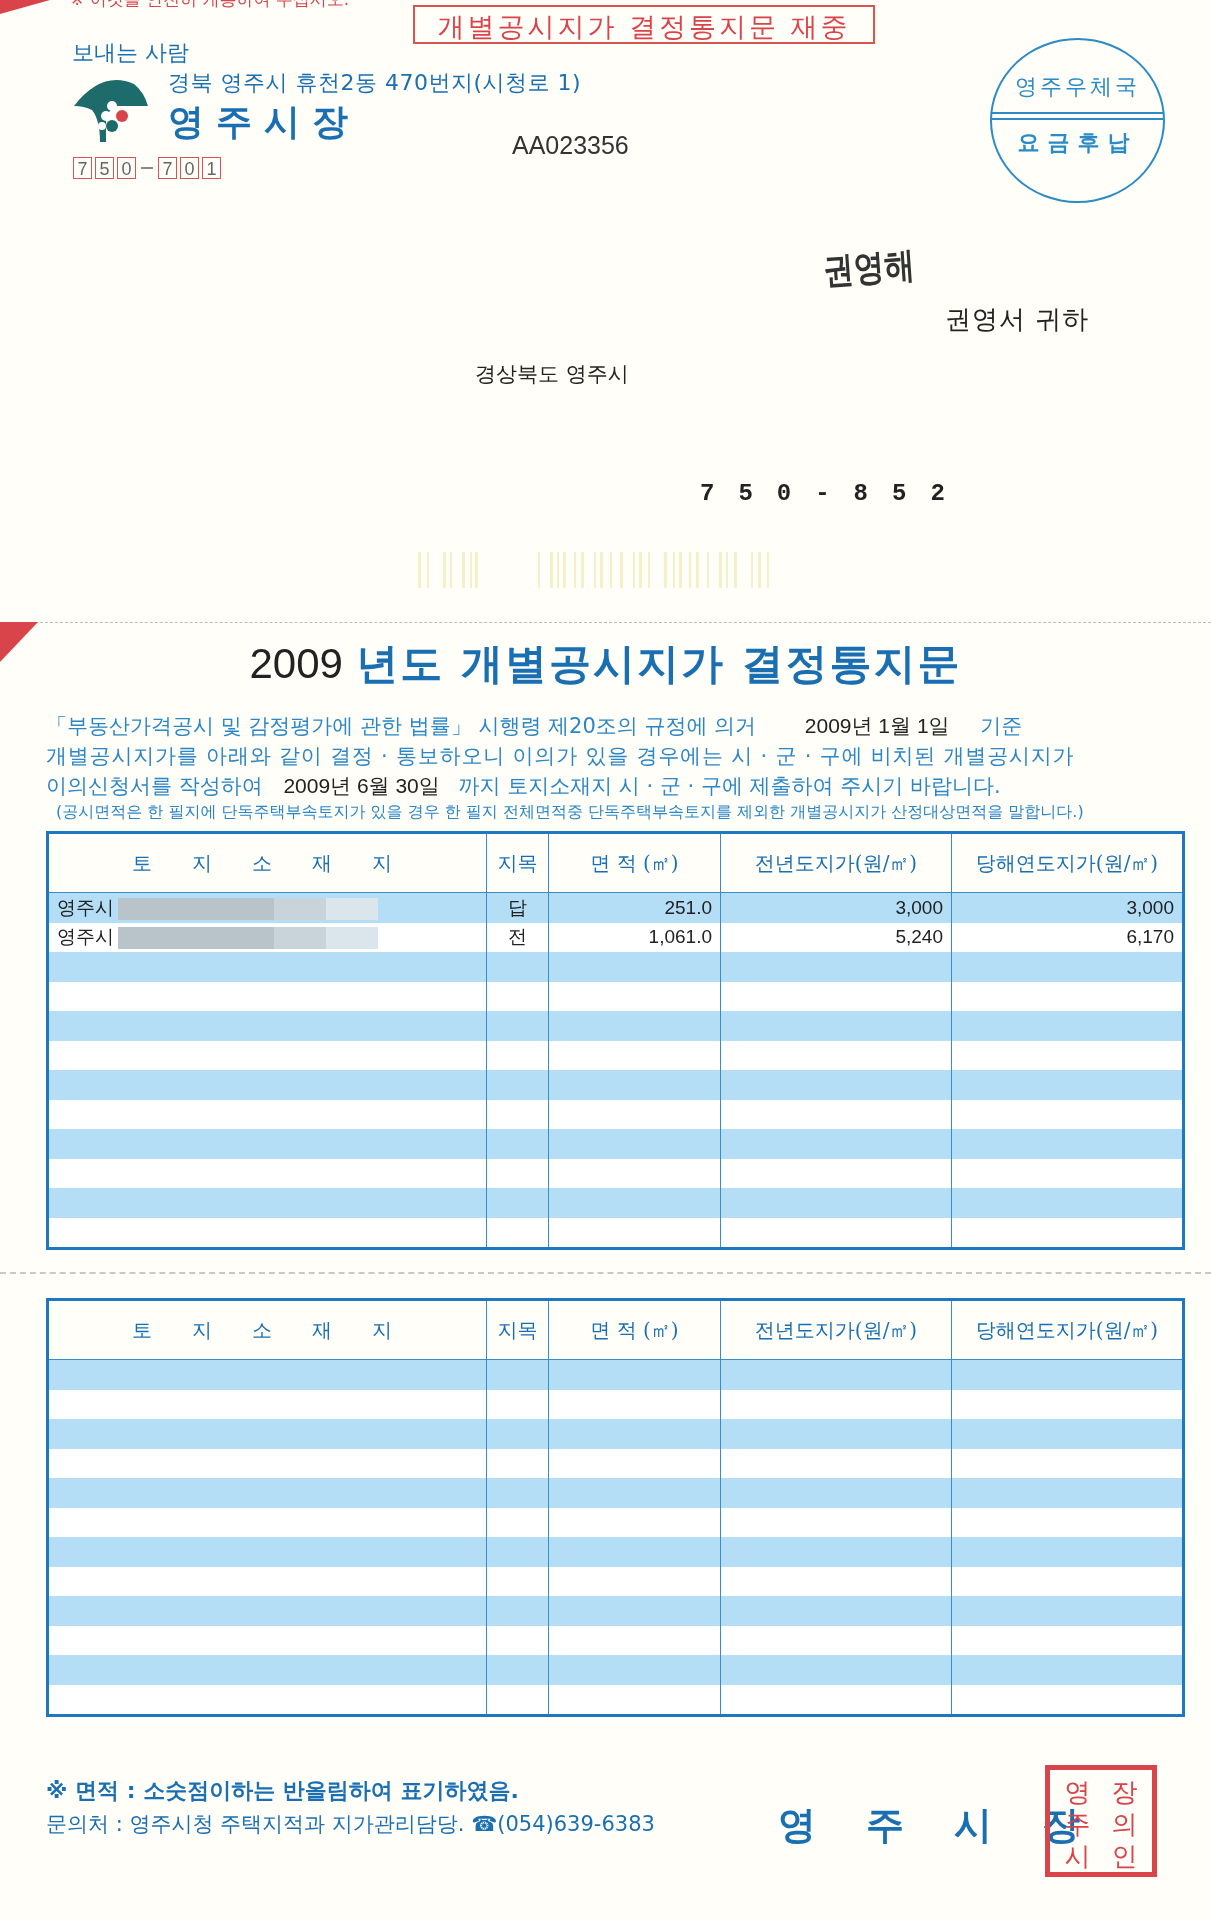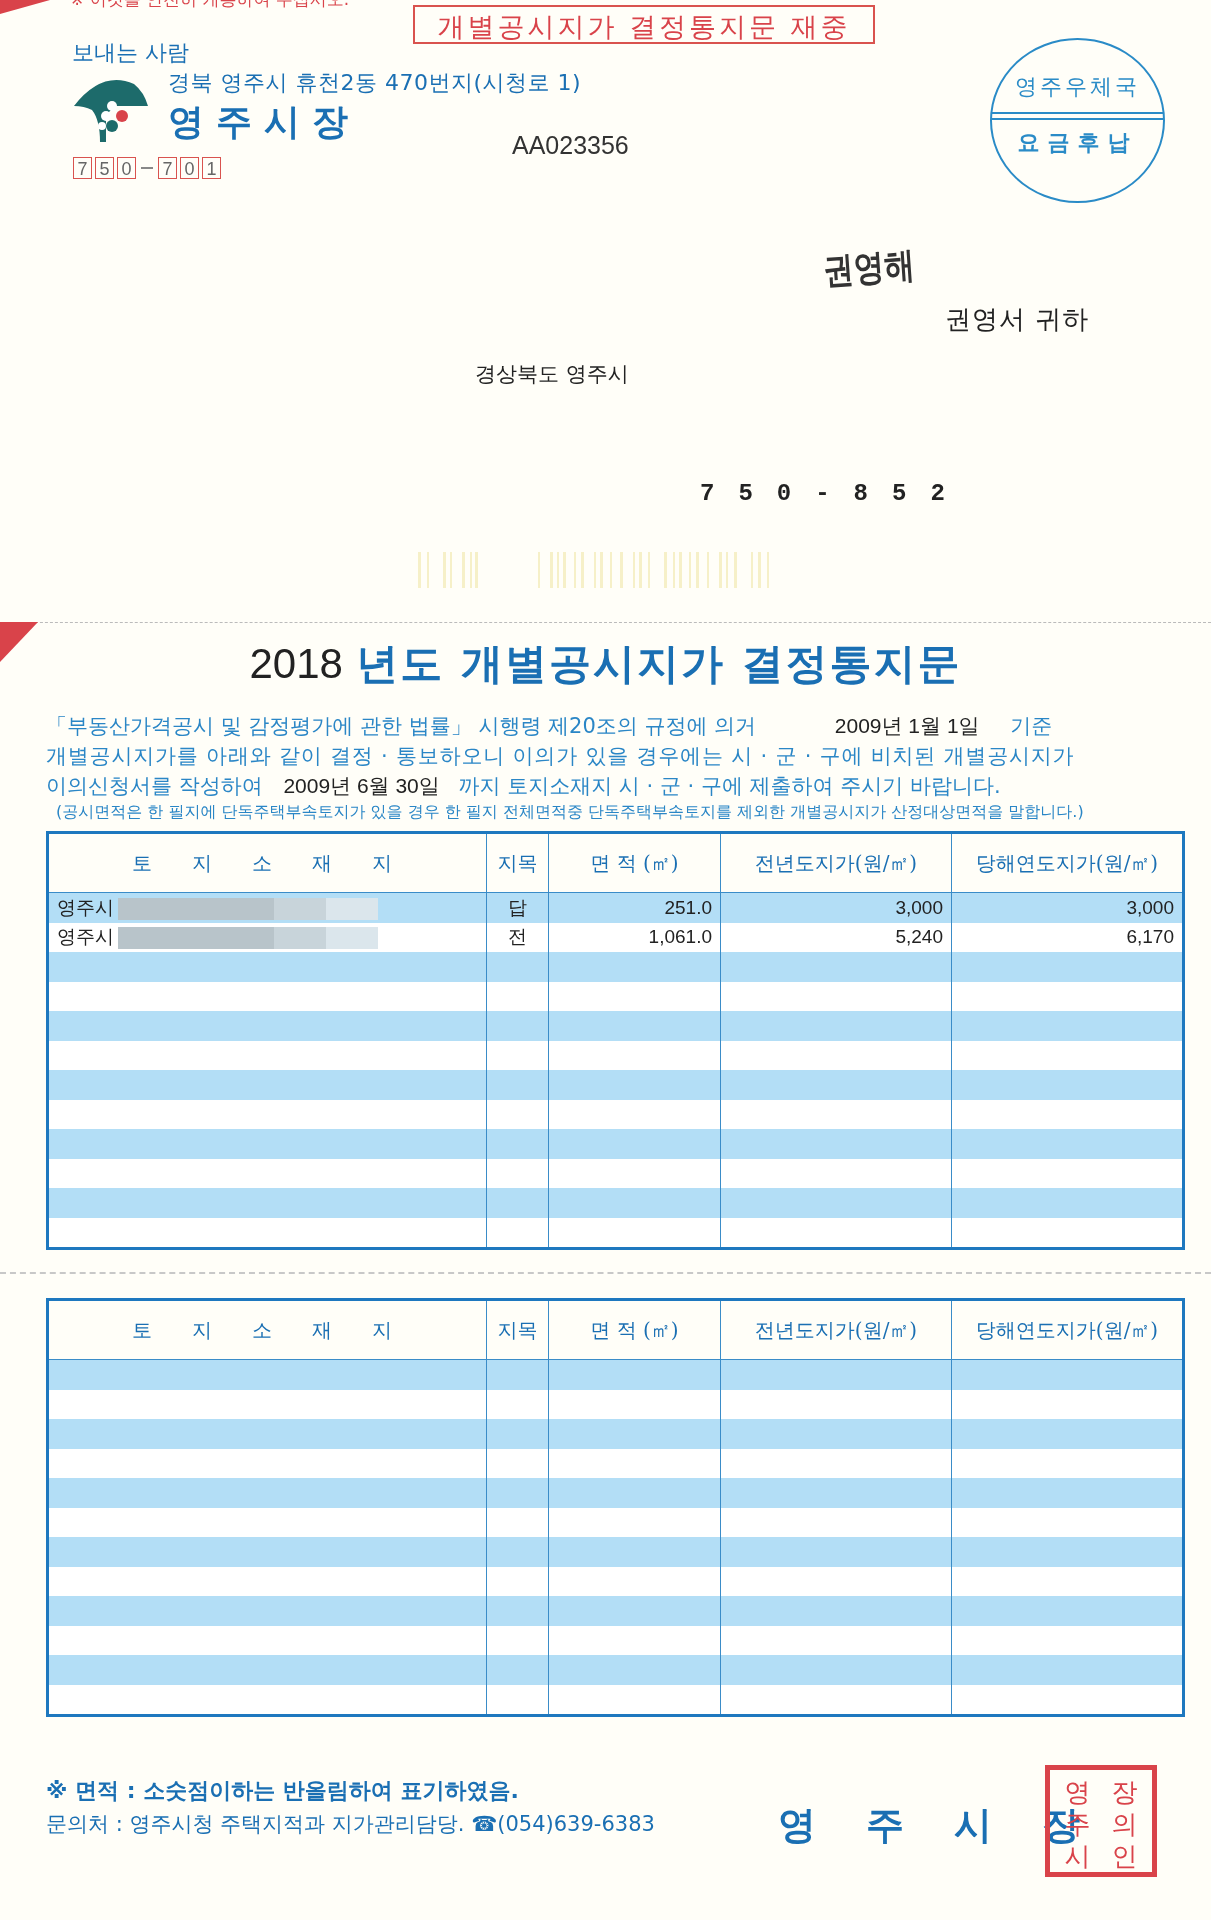--- a/index.html
+++ b/index.html
@@ -190,27 +190,27 @@
     <span style="width: 3px; background: rgb(246, 240, 200);"></span>
     <span style="width: 6px; background: transparent;"></span>
     <span style="width: 2px; background: rgb(246, 240, 200);"></span>
     <span style="width: 4px; background: transparent;"></span>
   </div>
 
 <div class="abs fold-line-1"></div>
 <div class="abs corner-red"></div>
 
 <div class="abs doc-title">
-  <span class="year">2018</span>
+  <span class="year">2009</span>
   <span class="rest">년도 개별공시지가 결정통지문</span>
 </div>
 
 <div class="abs para p1">
   <span>「부동산가격공시 및 감정평가에 관한 법률」 시행령 제20조의 규정에 의거</span>
-  <span class="blk" style="margin-left:72px;">2009년  1월  1일</span>
+  <span class="blk" style="margin-left:42px;">2009년  1월  1일</span>
   <span style="margin-left:24px;">기준</span>
 </div>
 <div class="abs para p2">개별공시지가를 아래와 같이 결정 · 통보하오니 이의가 있을 경우에는 시 · 군 · 구에 비치된 개별공시지가</div>
 <div class="abs para p3">
   <span>이의신청서를 작성하여</span>
   <span class="blk" style="margin-left:14px;">2009년  6월  30일</span>
   <span style="margin-left:12px;">까지 토지소재지 시 · 군 · 구에 제출하여 주시기 바랍니다.</span>
 </div>
 <div class="abs para p4">(공시면적은 한 필지에 단독주택부속토지가 있을 경우 한 필지 전체면적중 단독주택부속토지를 제외한 개별공시지가 산정대상면적을 말합니다.)</div>
 

